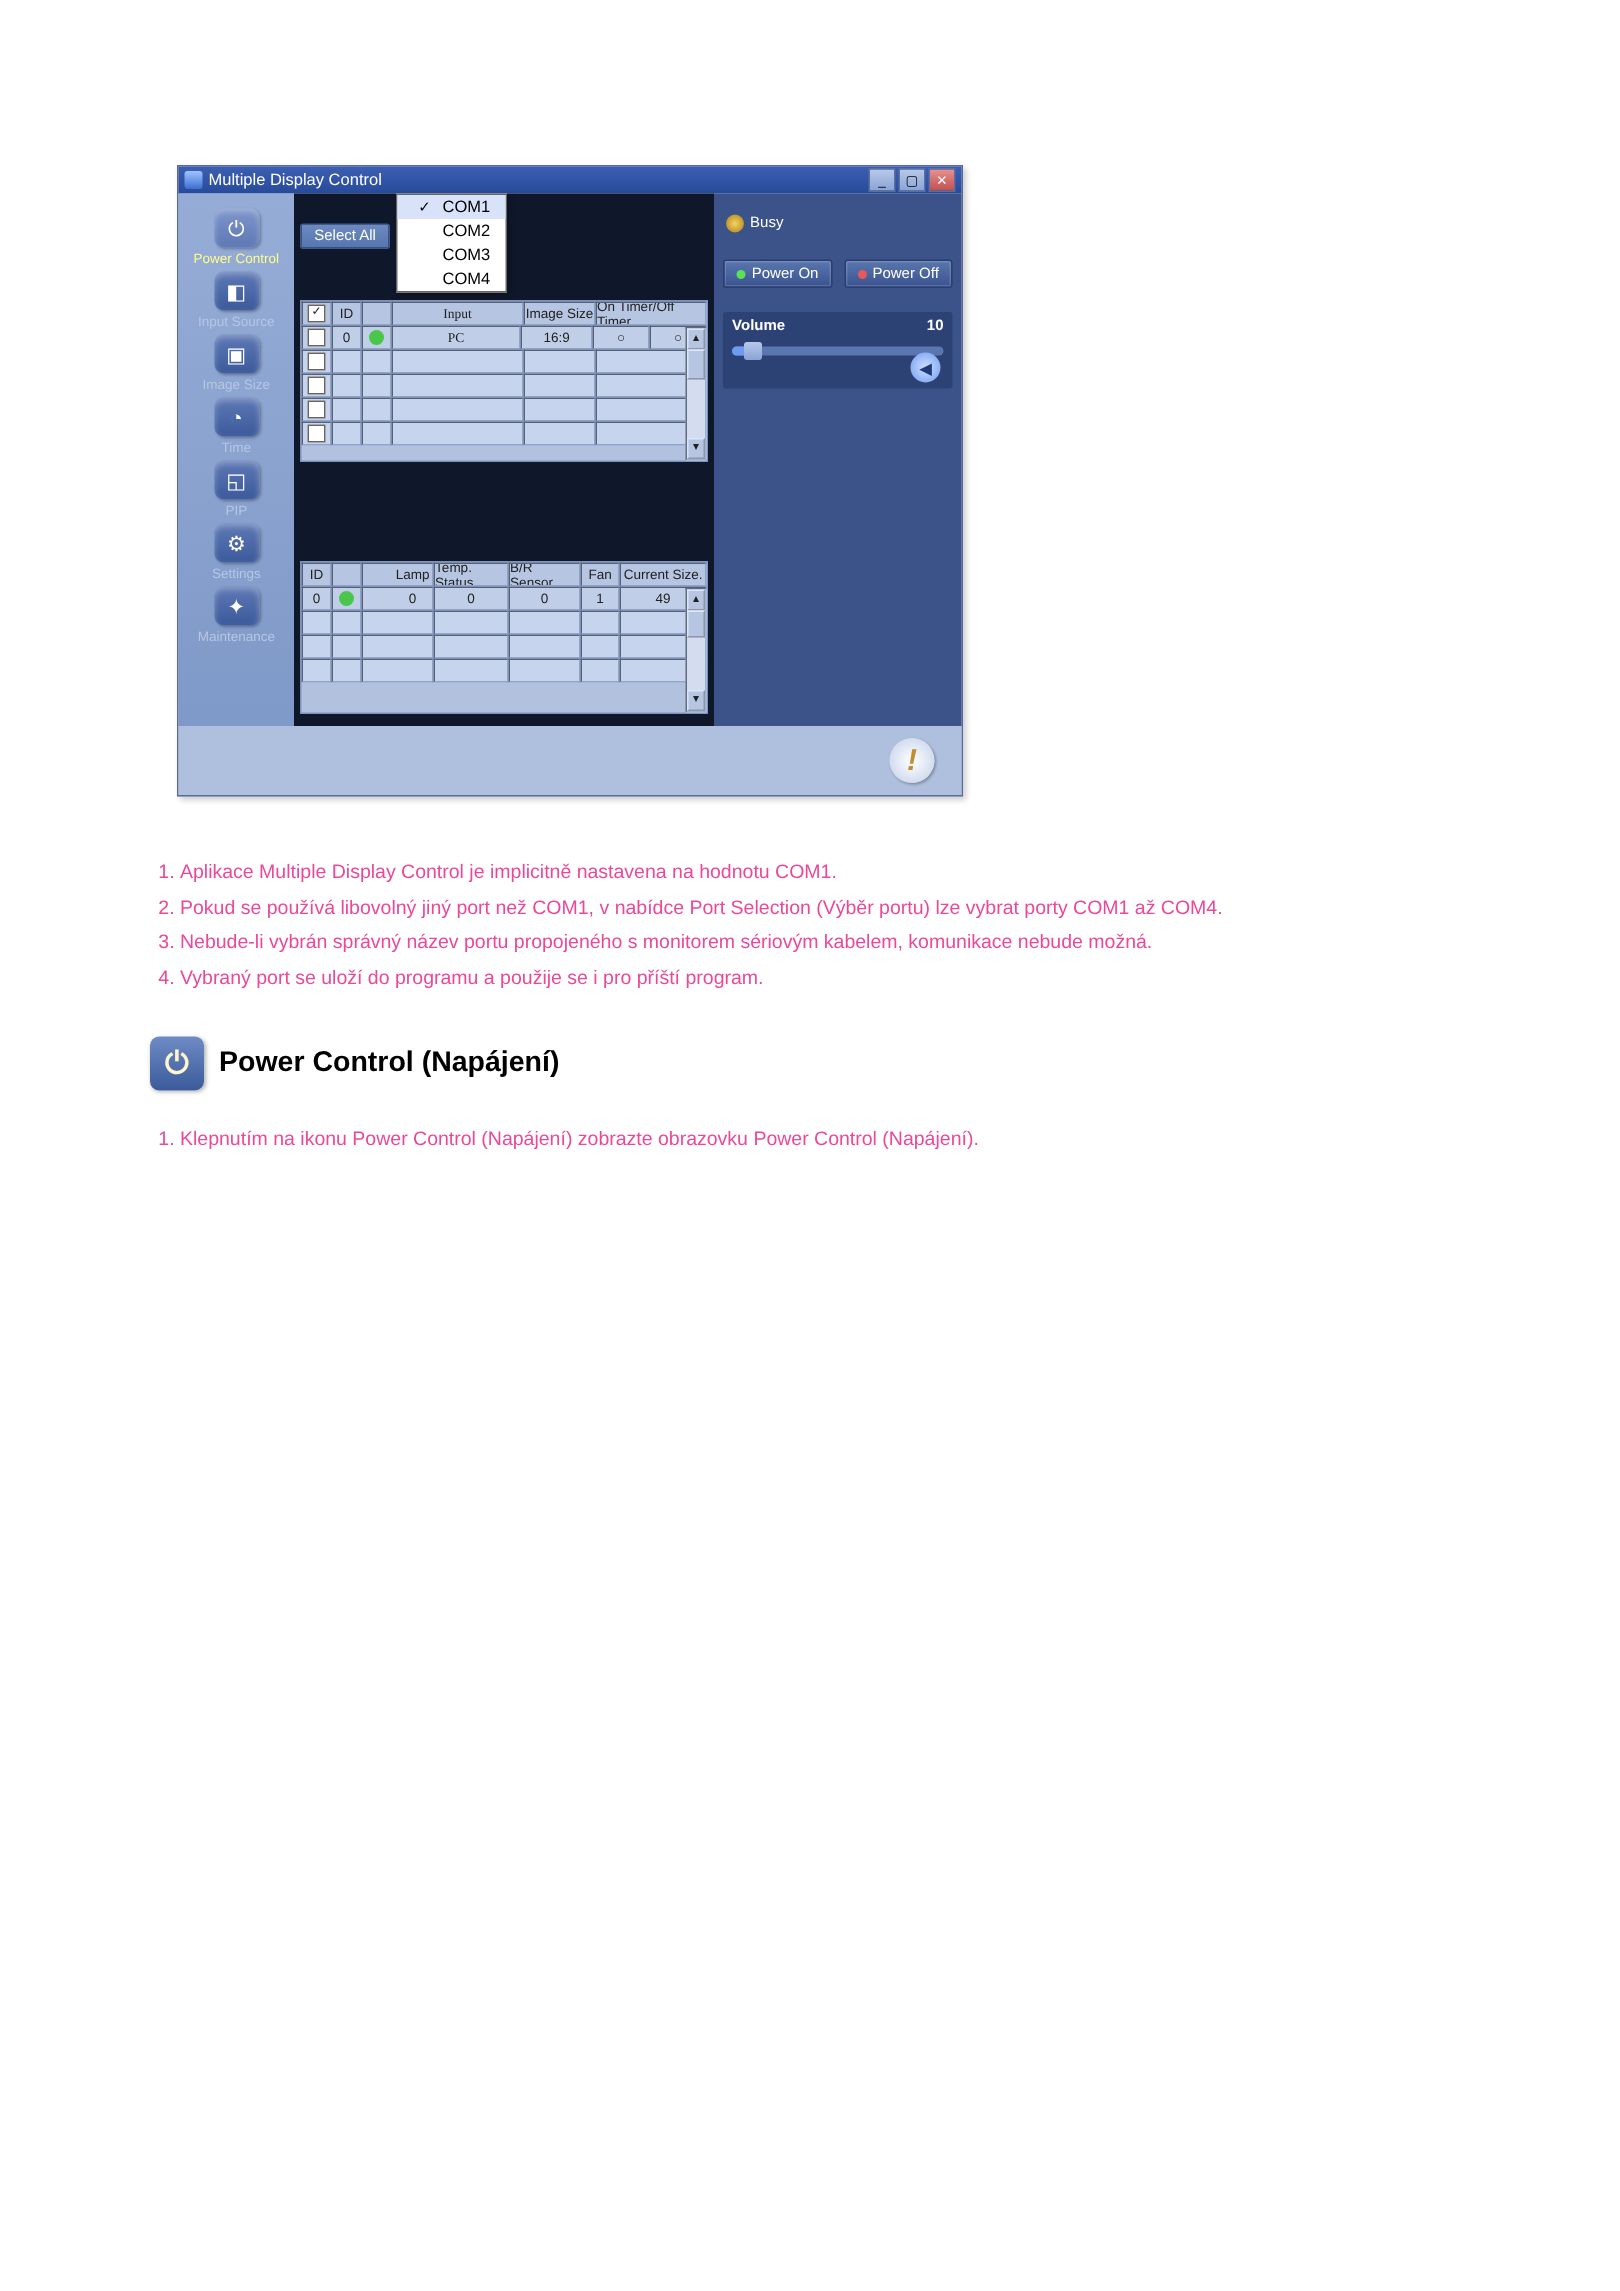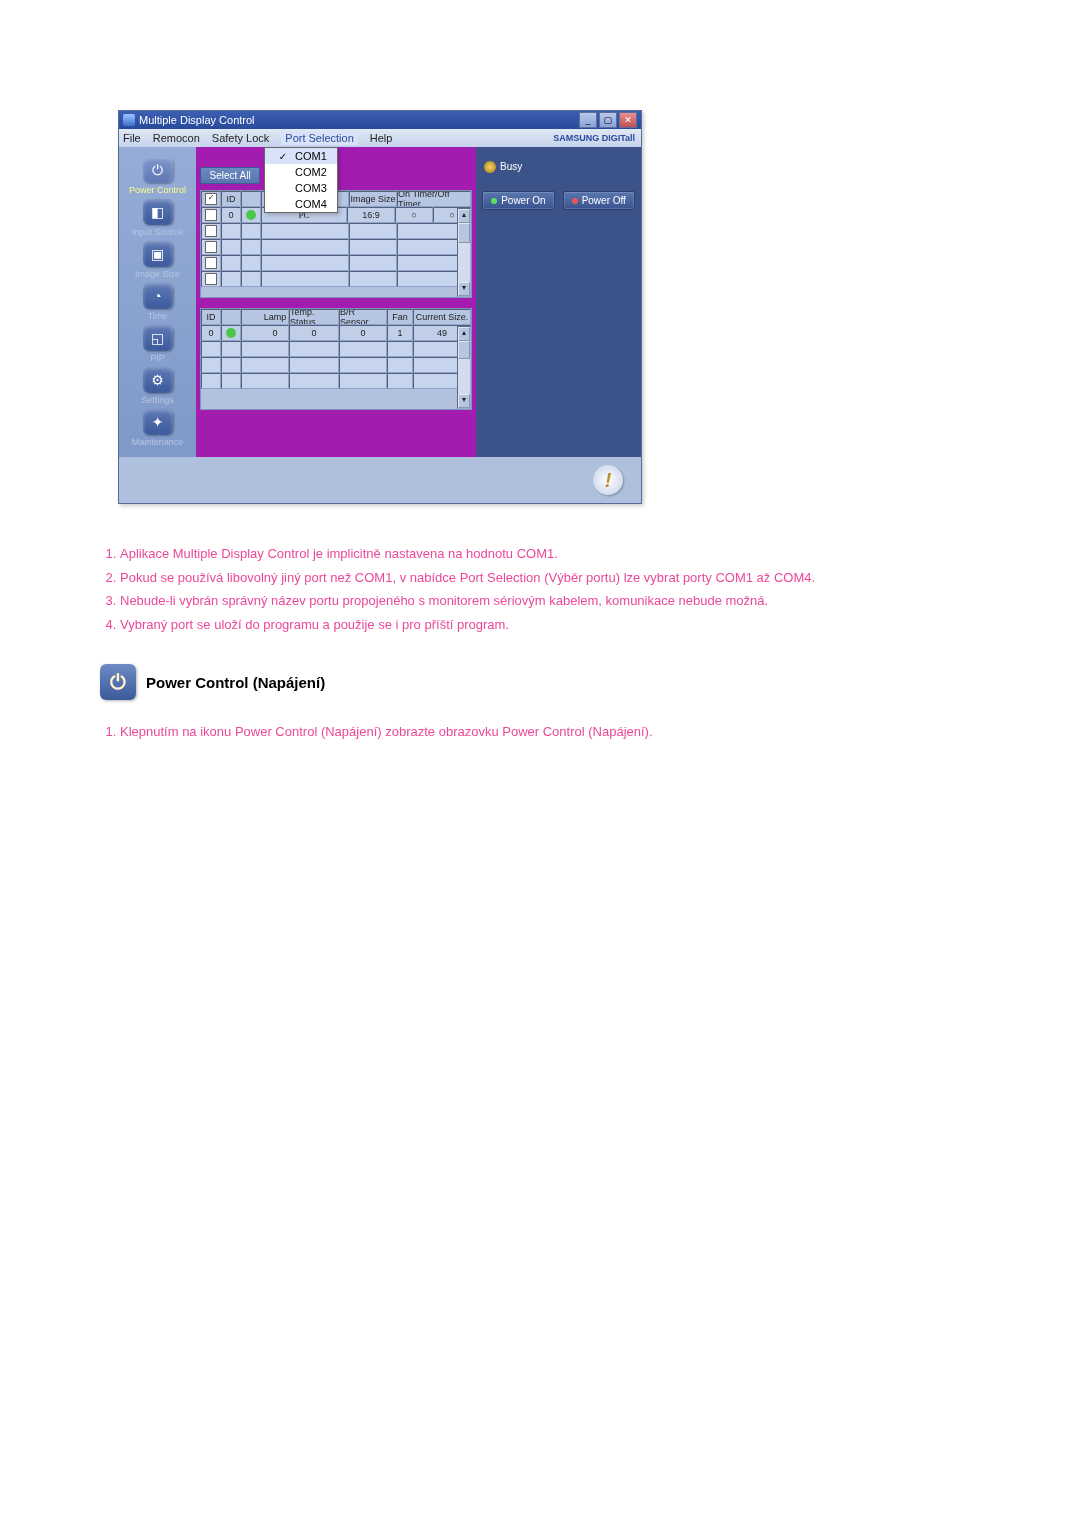--- a/index.html
+++ b/index.html
@@ -129,25 +129,26 @@
     color:#fff;
     font-size: 14px;
     box-shadow: inset 0 2px 4px rgba(255,255,255,.3), 1px 1px 2px rgba(0,0,0,.3);
   }
   .side-item.active .side-label { color:#fffb89; }
   .side-label { margin-top: 2px; font-size: 9px; color:#b7c6e3; }
   .side-item.active .side-icon { background: linear-gradient(#7f96cb,#5e78b5); }
   
   .main {
     flex: 1;
-    background: #a21caf;
+    background: #0f172a;
     display: flex;
     flex-direction: column;
     padding: 0 0 8px 0;
     position: relative;
+    gap: 28px;
   }
   .select-all {
     margin: 20px 0 6px 4px;
     background: linear-gradient(#6c89c0,#5676ae);
     color: #fff;
     font-size: 10px;
     width: 58px;
     text-align: center;
     padding: 2px 0;
     border: 1px solid #3e5a90;
@@ -288,46 +289,38 @@
     display:flex;align-items:center;gap:10px;
     margin: 18px 0 22px 0;
   }
   .section-icon{
     width:36px;height:36px;border-radius:6px;
     background:linear-gradient(#6e8bc5,#3b5a9a);
     display:flex;align-items:center;justify-content:center;
     font-size:20px;color:#fff5cc;font-weight:bold;
     box-shadow: 1px 1px 3px rgba(0,0,0,.3);
   }
-  .section-title{font-size:15px;font-weight:bold;}
+  .section-title{font-size:19px;font-weight:bold;}
 </style>
 </head>
 <body>
 
 <div class="page">
 
   <div class="app-window">
     <div class="titlebar">
       <div class="title-icon"></div>
       <div class="title-text">Multiple Display Control</div>
       <div class="win-controls">
         <div class="win-btn">_</div>
         <div class="win-btn">▢</div>
         <div class="win-btn close">✕</div>
       </div>
     </div>
 
-    <div class="menubar">
-      <span class="menu-item">File</span>
-      <span class="menu-item">Remocon</span>
-      <span class="menu-item">Safety Lock</span>
-      <span class="menu-item highlight">Port Selection</span>
-      <span class="menu-item">Help</span>
-      <span class="brand">SAMSUNG DIGITall</span>
-    </div>
 
     <div class="app-body">
 
       <div class="dropdown">
         <div class="dd-item sel">
           <span class="dd-check">✓</span>
           <span>COM1</span>
         </div>
         <div class="dd-item">
           <span class="dd-check"></span>
@@ -518,20 +511,31 @@
         <div class="power-row">
           <div class="pwr-btn">
             <span class="pwr-dot pwr-on-dot"></span>
             <span>Power On</span>
           </div>
           <div class="pwr-btn">
             <span class="pwr-dot pwr-off-dot"></span>
             <span>Power Off</span>
           </div>
         </div>
+        <div class="vol-block" style="position:relative;">
+          <div class="vol-head">
+            <span>Volume</span>
+            <span>10</span>
+          </div>
+          <div class="vol-slider">
+            <div class="vol-fill"></div>
+            <div class="vol-thumb"></div>
+          </div>
+          <div class="vol-spkr">◀</div>
+        </div>
       </div>
     </div>
 
     <div class="bottom-bar">
       <div class="info-badge">!</div>
     </div>
   </div>
 
   <ol class="doc-list">
     <li>Aplikace Multiple Display Control je implicitně nastavena na hodnotu COM1.</li>

